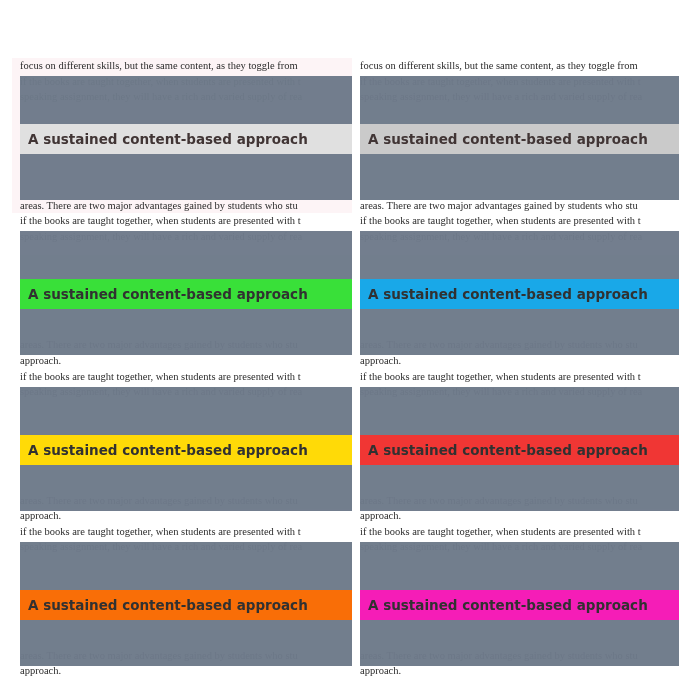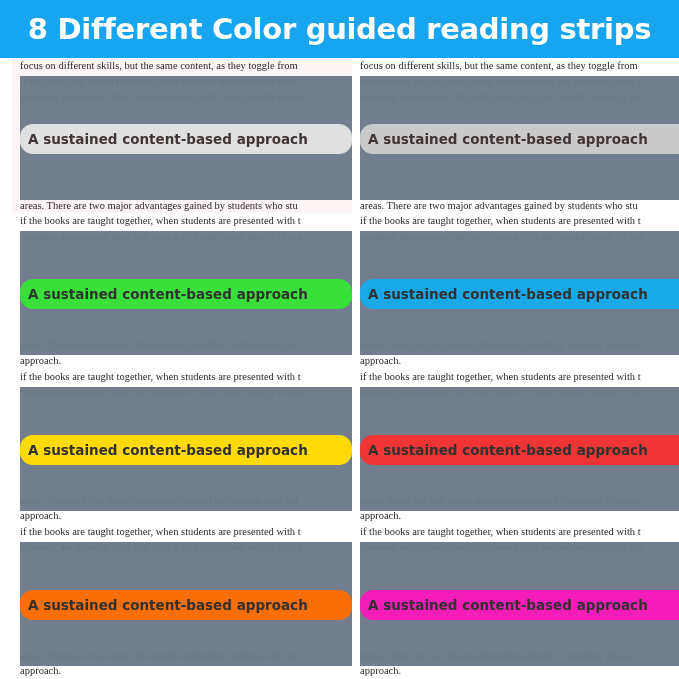--- a/index.html
+++ b/index.html
@@ -100,43 +100,39 @@
   .strip .window {
     position: absolute;
     left: 0;
     right: 0;
     top: 48px;
     height: 30px;
     display: flex;
     align-items: center;
     padding-left: 8px;
     box-sizing: border-box;
-    border-radius: 13px;
   }
   .window-text {
     font-family: "DejaVu Sans", sans-serif;
     font-weight: bold;
     font-size: 13.5px;
     color: #3b2f2f;
     white-space: nowrap;
   }
 
   
   .panel.tint-pink .doc {
     background: #fdf4f6;
   }
 </style>
 </head>
 <body>
 
 <div class="page">
 
-  <div class="banner">
-    <div class="banner-title">8 Different Color guided reading strips</div>
-  </div>
 
   <div class="grid">
 
     <div class="panel tint-pink">
       <div class="doc">
         <p>focus on different skills, but the same content, as they toggle from</p>
         <p>if the books are taught together, when students are presented with t</p>
         <p>speaking assignment, they will have a rich and varied supply of rea</p>
         <div class="spacer"></div>
           <div class="spacer"></div>

